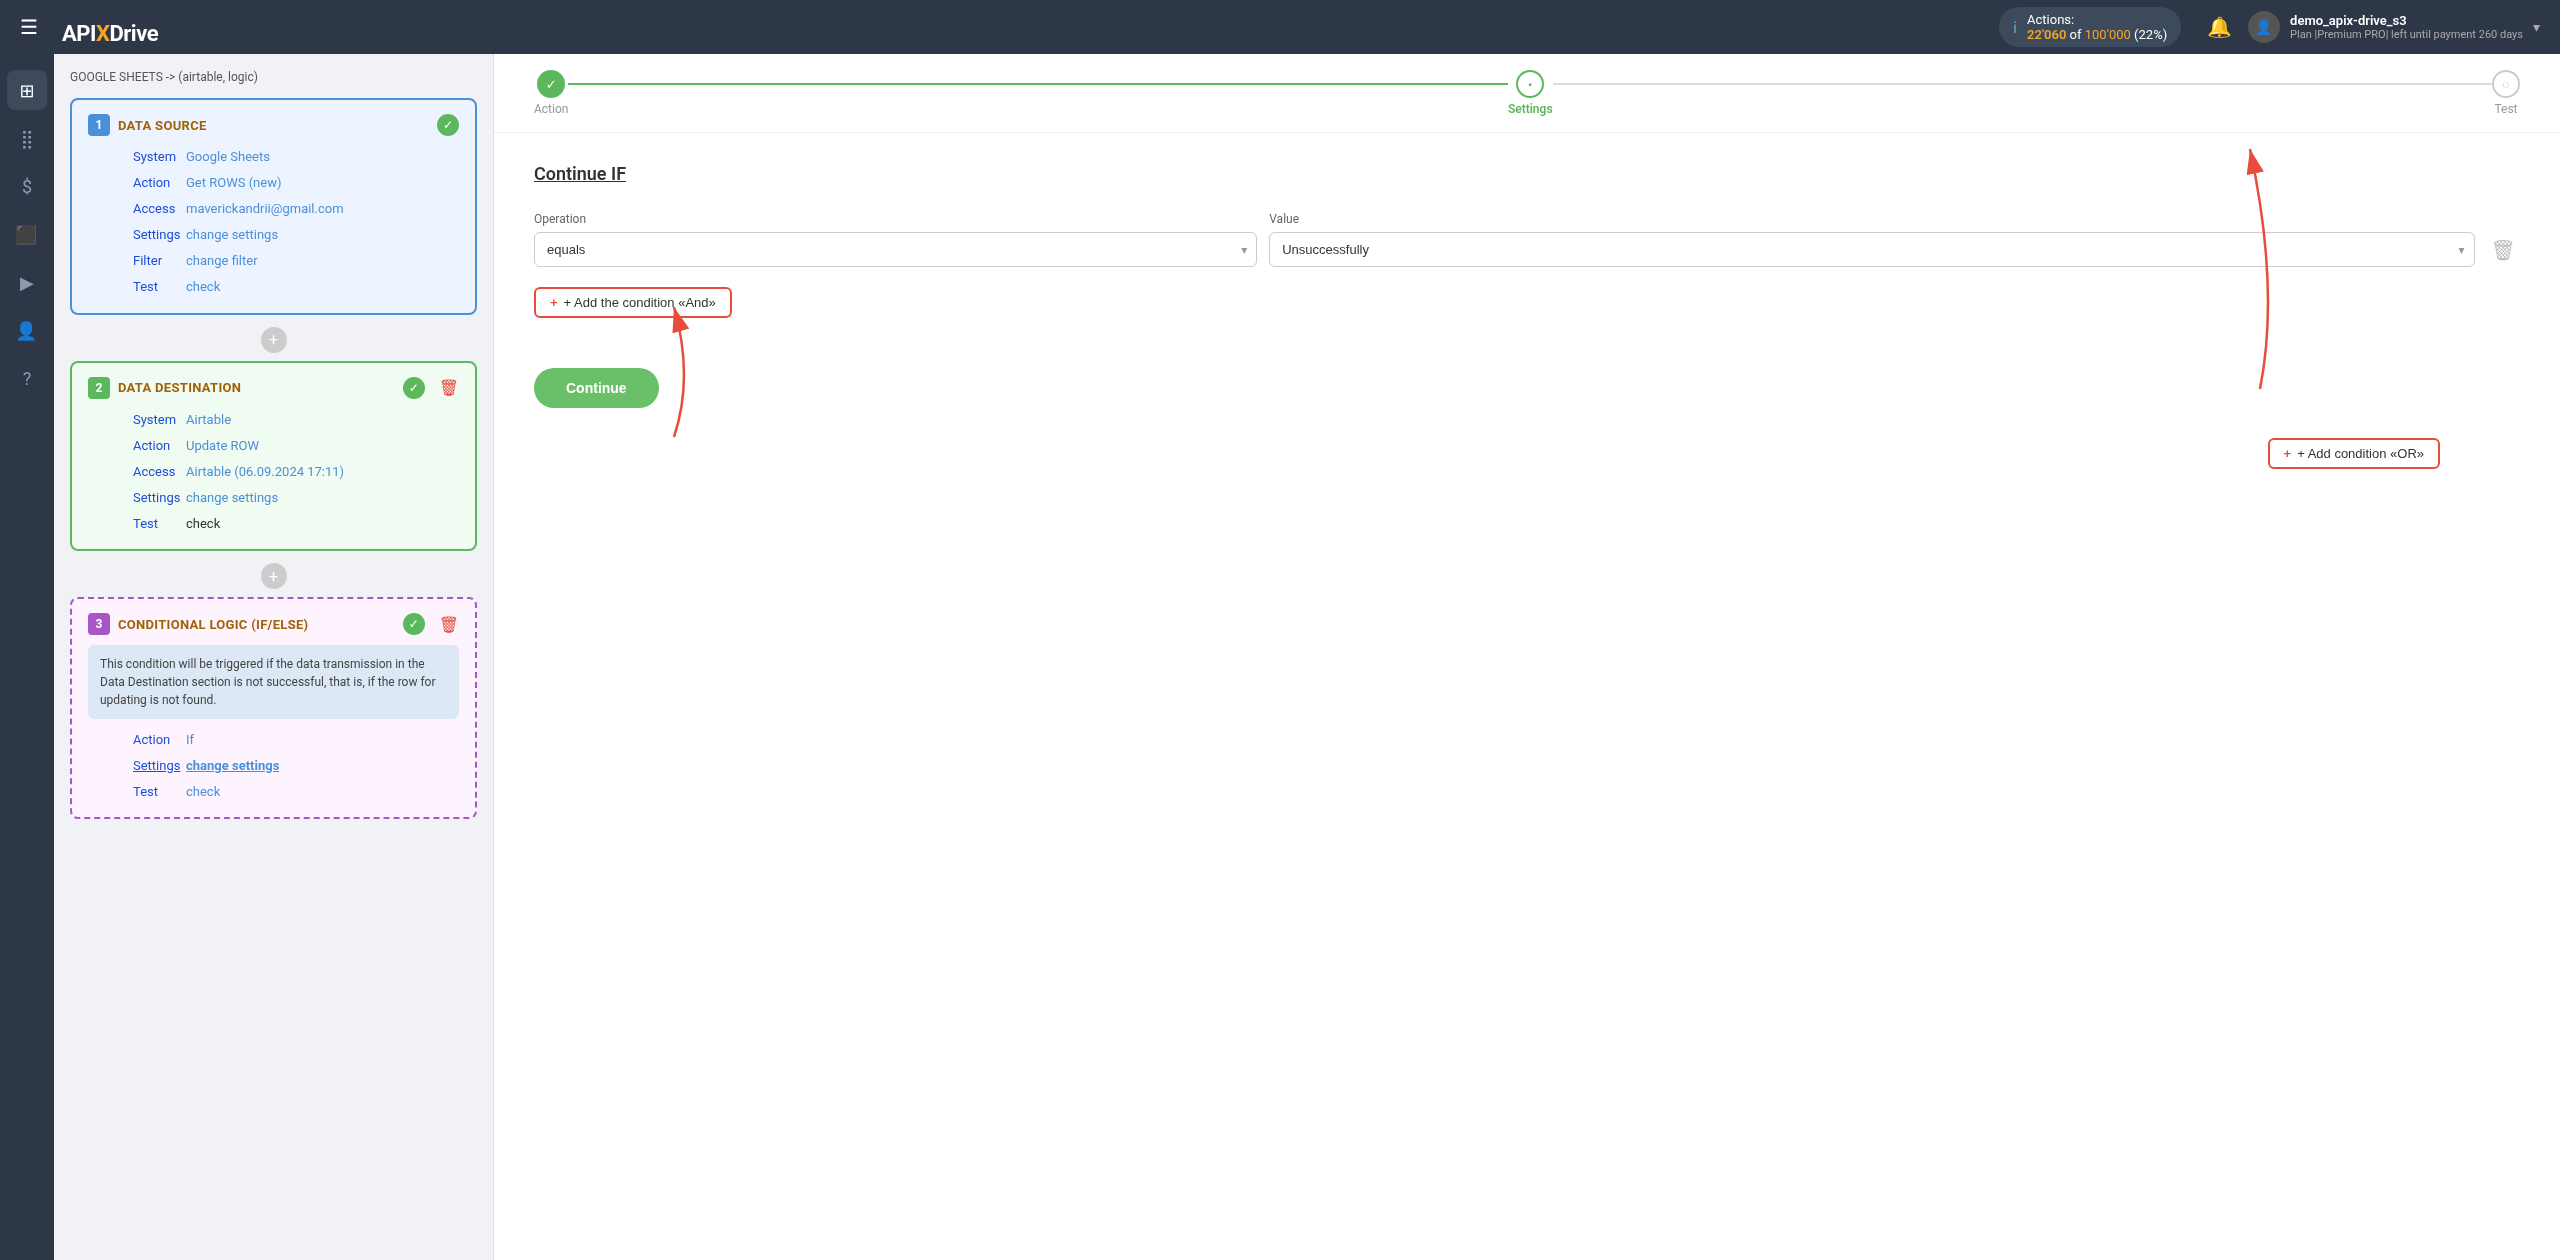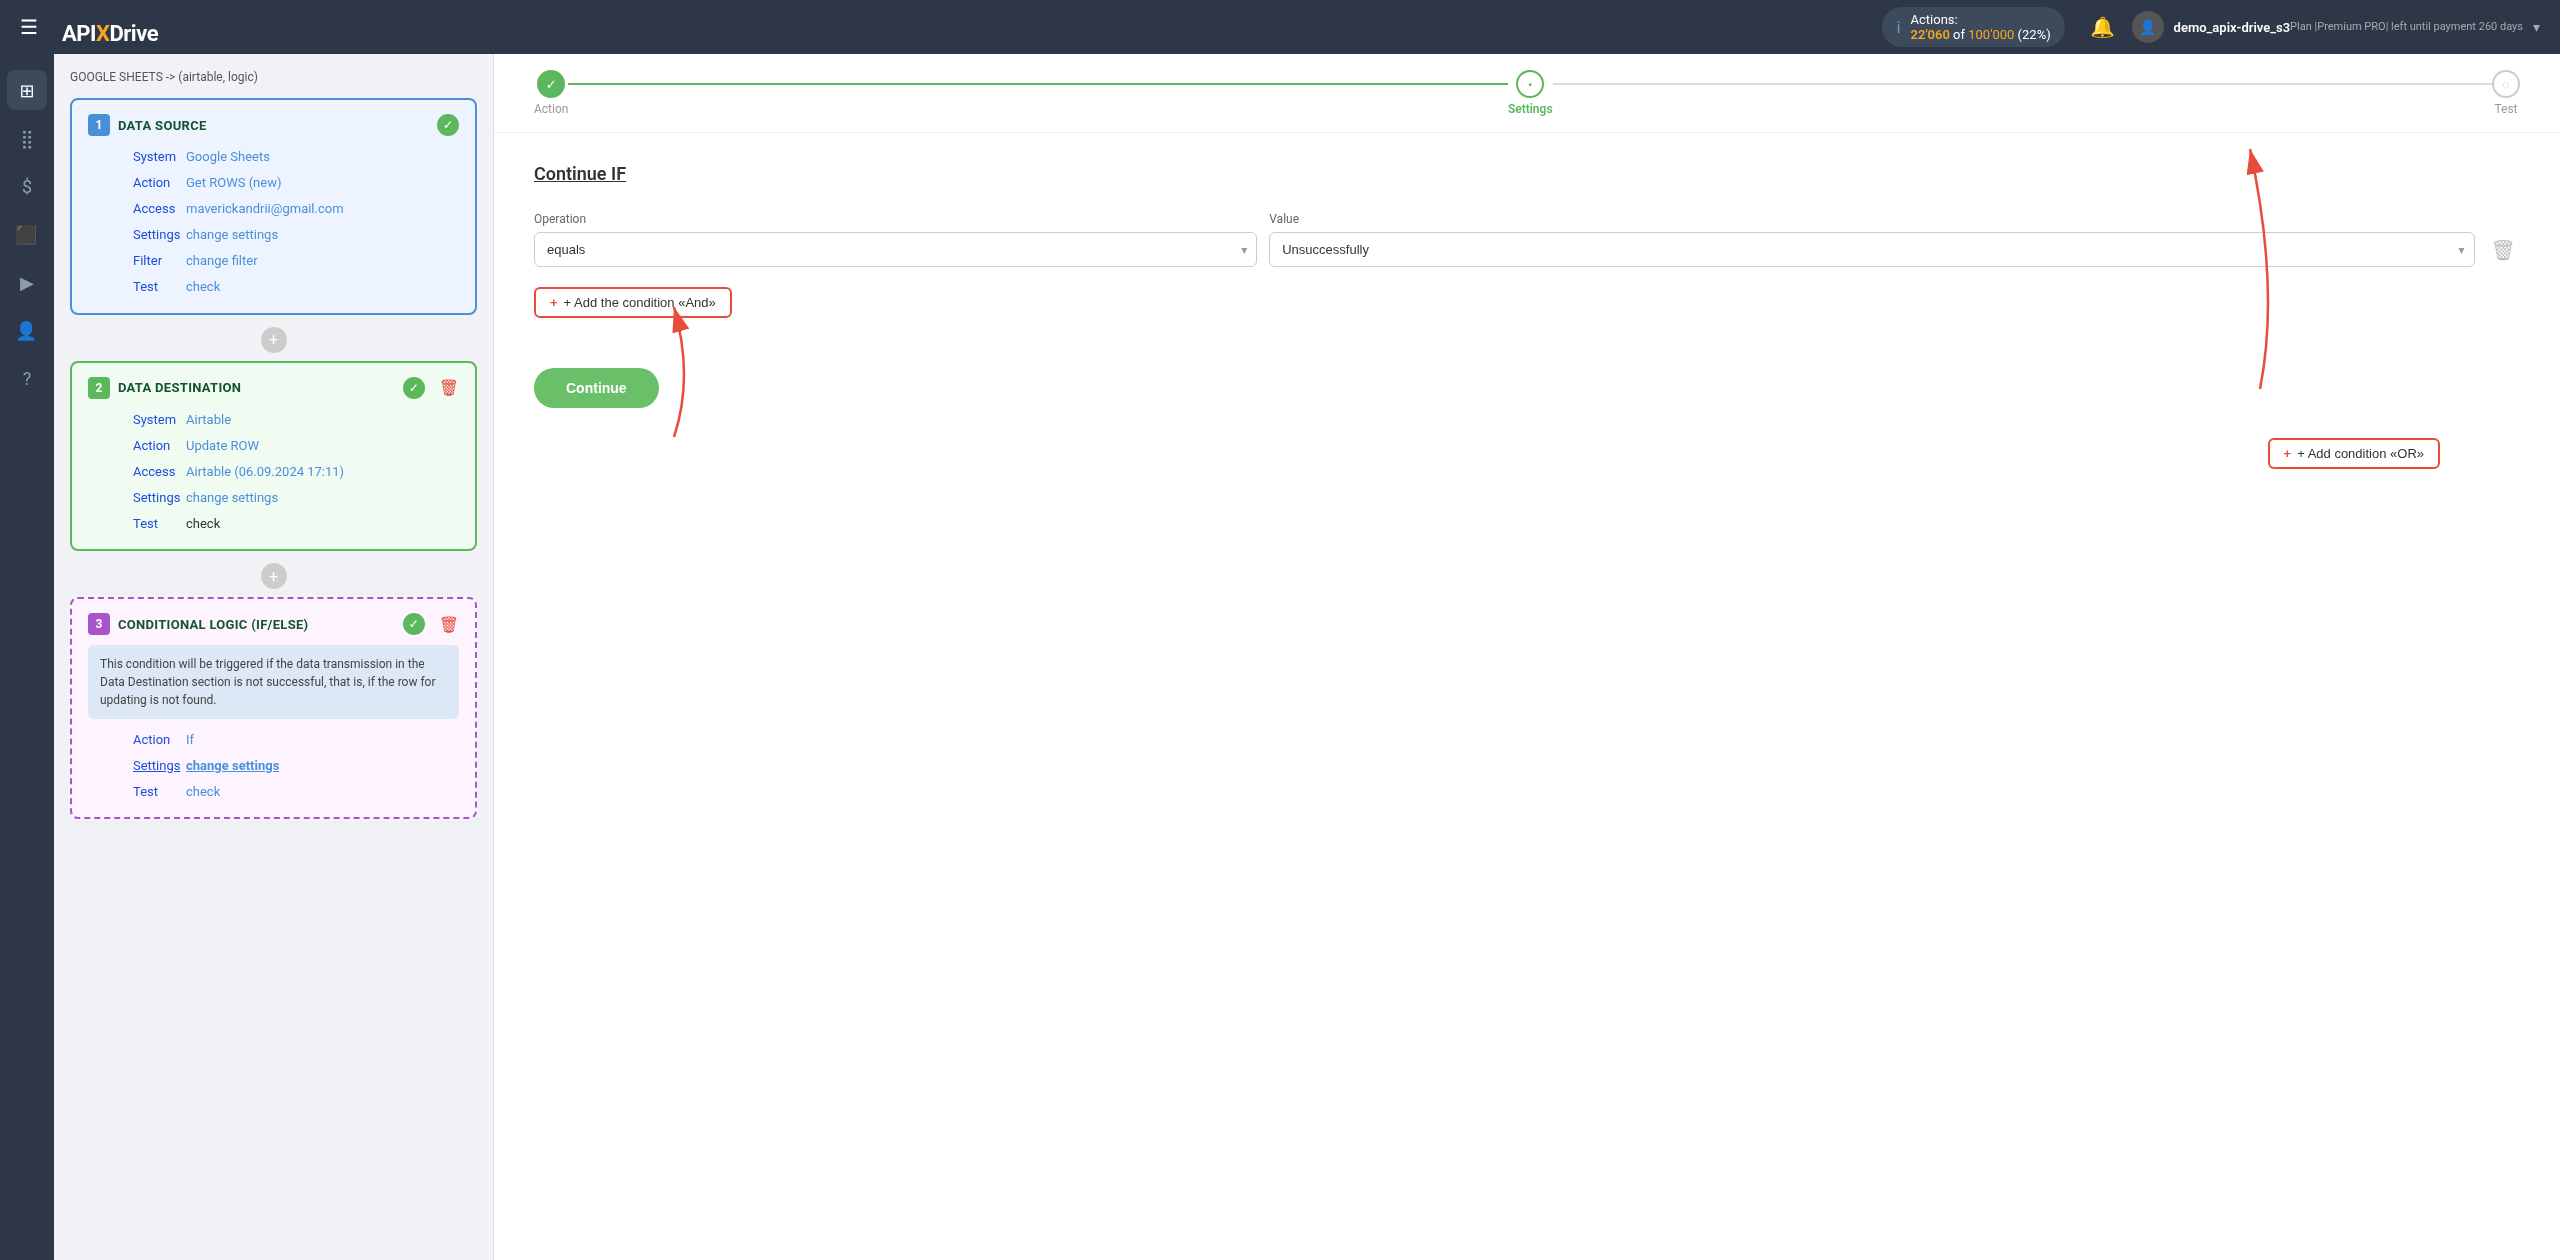--- a/index.html
+++ b/index.html
@@ -37,21 +37,21 @@
     .topnav-actions-badge .info-icon { color: #60a0d0; font-size: 16px; }
     .topnav-bell { color: #aaa; font-size: 20px; margin-left: 10px; cursor: pointer; }
     .topnav-user {
       display: flex;
       align-items: center;
       gap: 10px;
       color: white;
       font-size: 13px;
     }
     .topnav-user-avatar { width: 32px; height: 32px; border-radius: 50%; background: #555; display: flex; align-items: center; justify-content: center; color: white; font-size: 14px; }
-    .topnav-user-info { display: flex; }
+    .topnav-user-info { display: flex; flex-direction: column; }
     .topnav-username { font-weight: 600; font-size: 13px; }
     .topnav-plan { font-size: 11px; color: #aaa; }
     .topnav-chevron { color: #aaa; font-size: 14px; cursor: pointer; }
 
     
     .main-layout {
       display: flex;
       flex: 1;
       overflow: hidden;
     }
@@ -132,21 +132,21 @@
       color: white;
       flex-shrink: 0;
     }
     .block-number-blue { background: #4a90d9; }
     .block-number-green { background: #5cb85c; }
     .block-number-purple { background: #a855c8; }
 
     .block-title {
       font-size: 13px;
       font-weight: 700;
-      color: #14532d;
+      color: #a16207;
       text-transform: uppercase;
       letter-spacing: 0.3px;
     }
     .block-check {
       margin-left: auto;
       width: 22px;
       height: 22px;
       border-radius: 50%;
       background: #5cb85c;
       display: flex;

